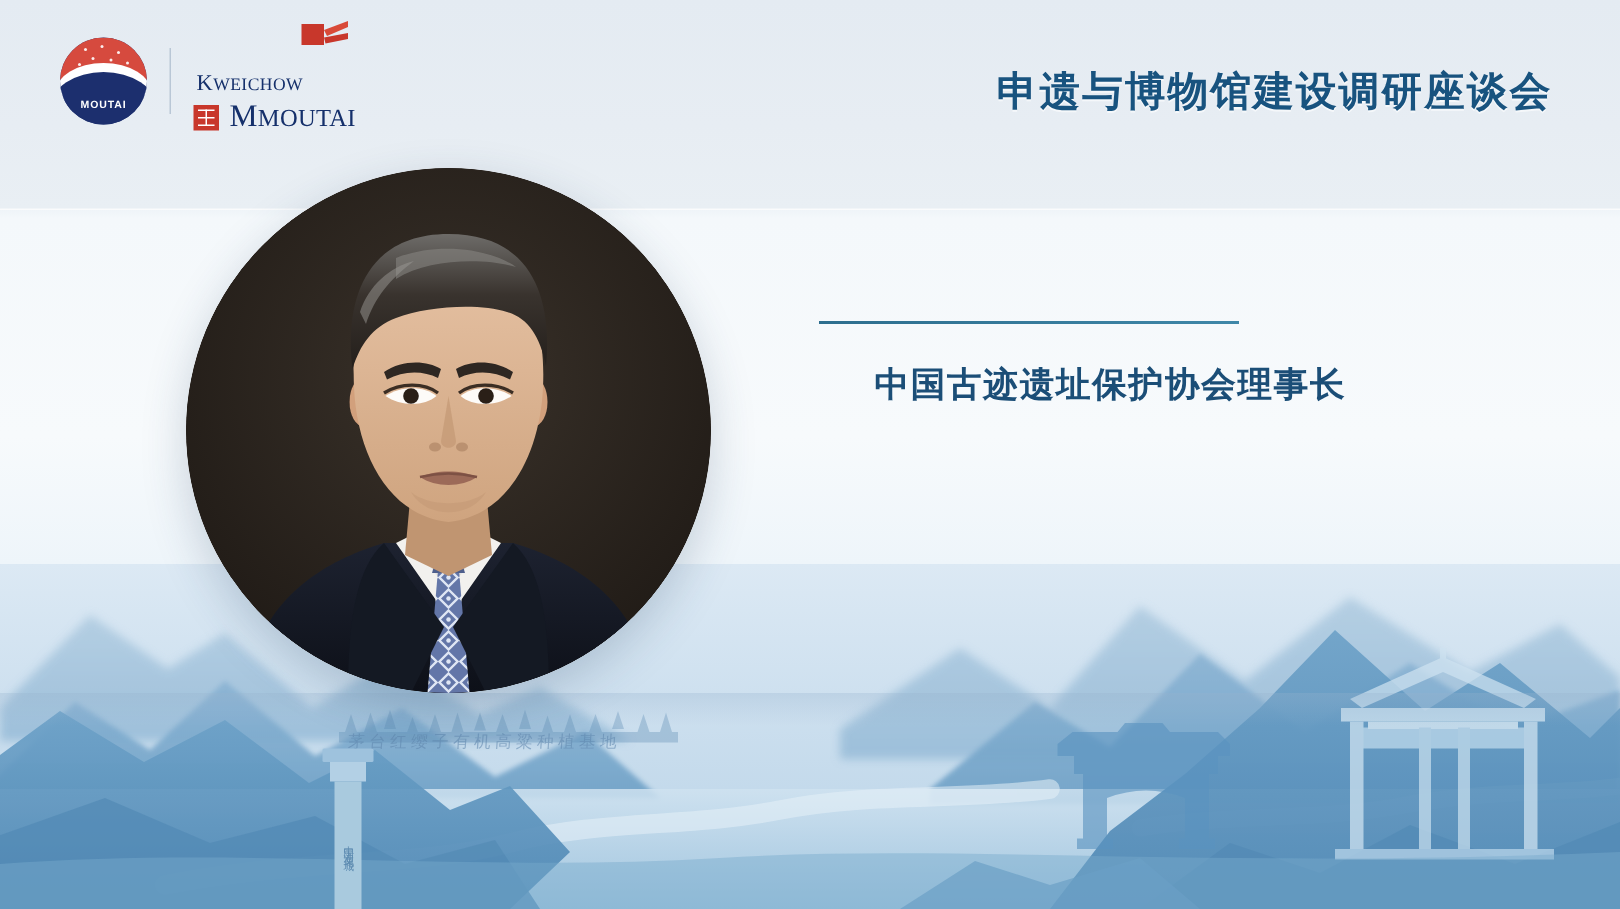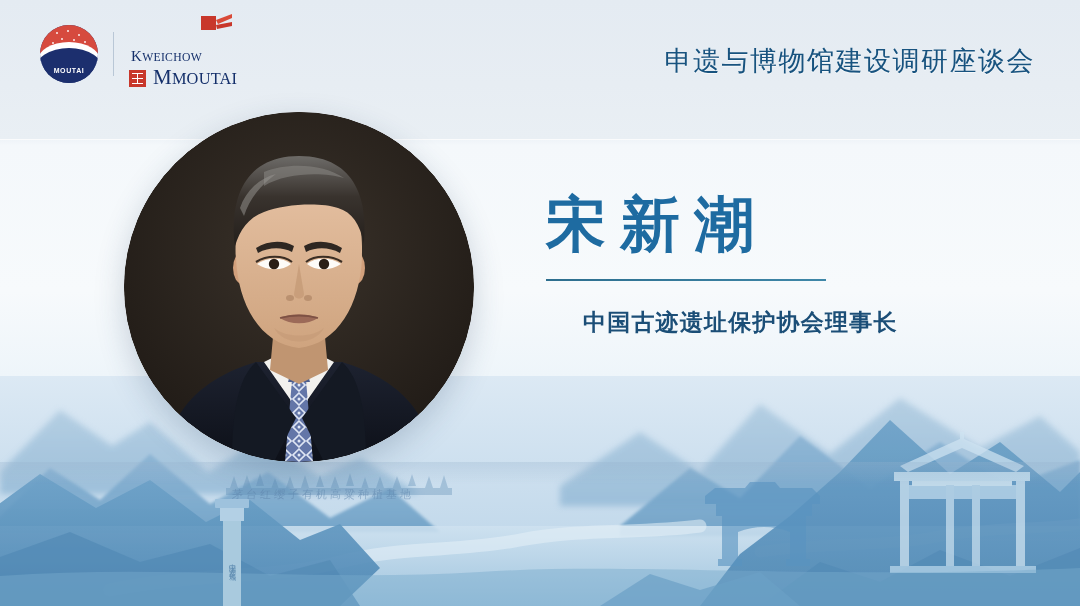--- a/index.html
+++ b/index.html
@@ -74,21 +74,21 @@
     content:"";position:absolute;background:#fff;
   }
   .kw-seal:before{left:3px;top:3px;width:11px;height:1.5px;box-shadow:0 5px 0 #fff,0 10px 0 #fff;}
   .kw-seal:after{left:7.5px;top:3px;width:1.5px;height:11px;}
   .sm{font-size:.78em;}
 
   
   .event-title{
     position:absolute;right:45px;top:43px;
     font-size:27px;color:#18537f;letter-spacing:1.5px;
-    font-weight:400;white-space:nowrap;
+    font-weight:700;white-space:nowrap;
     font-family:"DejaVu Serif","Liberation Serif",serif;
     text-shadow:0 1px 0 rgba(255,255,255,.6);
   }
 
   
   .scenery{position:absolute;left:0;bottom:0;width:1080px;height:230px;}
   .scenery svg{display:block;width:1080px;height:230px;}
   .haze-strip{
     position:absolute;left:0;top:462px;width:1080px;height:22px;
     background:linear-gradient(180deg,rgba(150,178,205,.30),rgba(150,178,205,0));
@@ -374,20 +374,19 @@
 
         <path d="M156 206 C166 201 184 201 194 206 C184 213 166 213 156 206 Z" fill="#9c6a58"></path>
         <path d="M156 206 C168 203 182 203 194 206" fill="none" stroke="#7d5144" stroke-width="1.6"></path>
 
         <path d="M150 216 C162 226 188 226 200 216 C190 234 160 234 150 216 Z" fill="#bf9370" opacity=".4"></path>
       </svg>
     </div>
   </div>
 
   <div class="speaker-block">
-    <div class="speaker-name">宋新潮</div>
     <div class="name-rule"></div>
     <div class="speaker-titles">
       <div>中国古迹遗址保护协会理事长</div>
     </div>
   </div>
 
 </div>
 
 </body></html>

